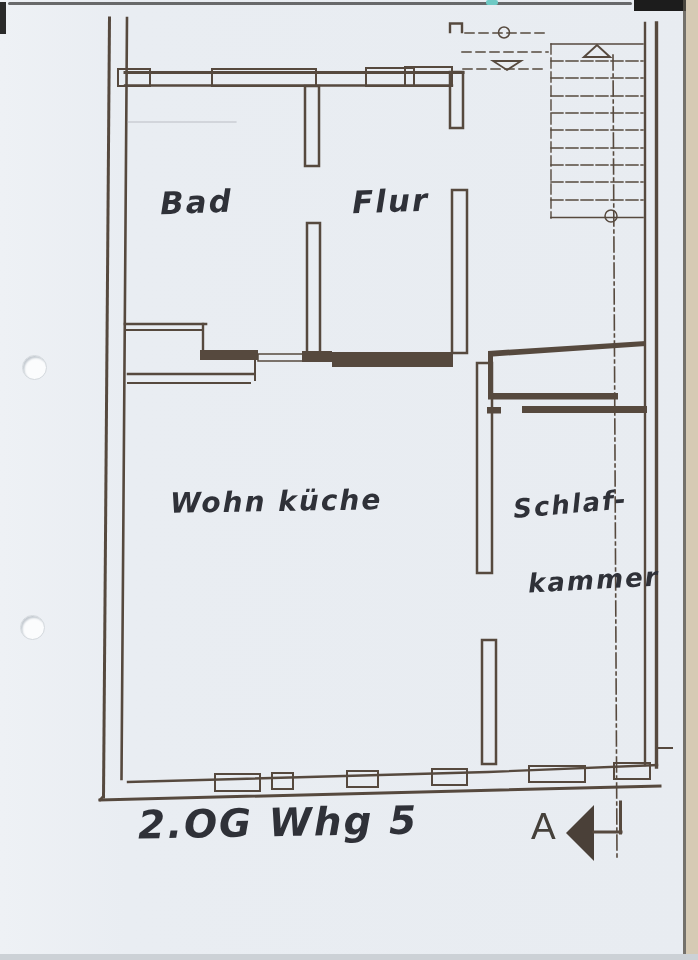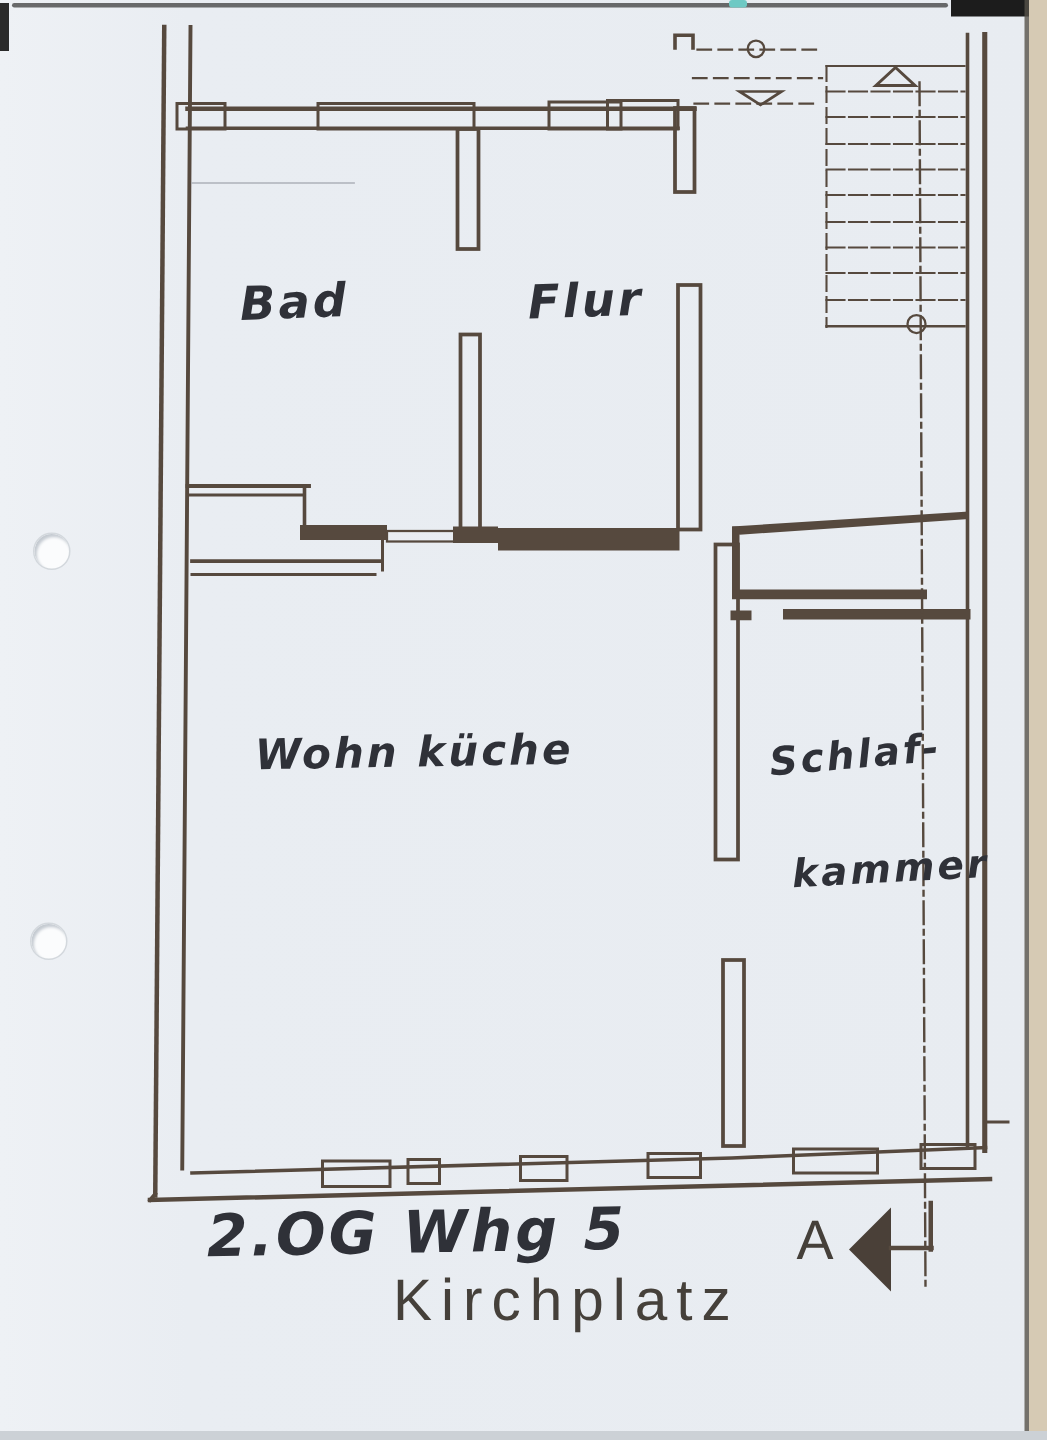--- a/index.html
+++ b/index.html
@@ -148,16 +148,15 @@
     </g>
   </svg>
 
   <div class="lbl lbl-bad">Bad</div>
   <div class="lbl lbl-flur">Flur</div>
   <div class="lbl lbl-wk">Wohn küche</div>
   <div class="lbl lbl-schlaf1">Schlaf-</div>
   <div class="lbl lbl-schlaf2">kammer</div>
 
   <div class="lbl lbl-floor">2.OG Whg 5</div>
-  <div class="lbl lbl-street">Kirchplatz</div>
   <div class="lbl lbl-a">A</div>
 
 </div>
 
 </body></html>

